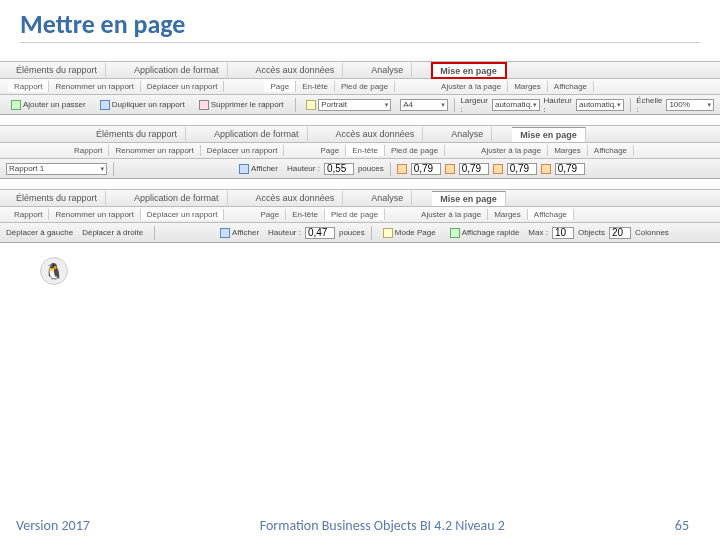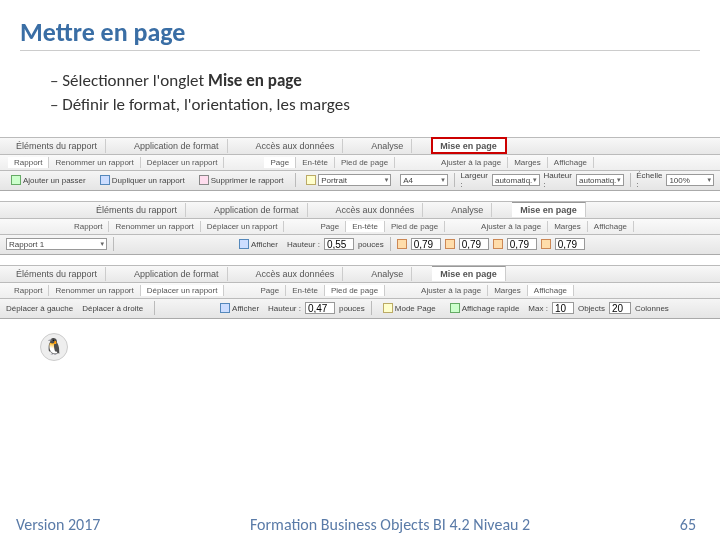--- a/index.html
+++ b/index.html
@@ -1,18 +1,18 @@
 <!DOCTYPE html>
 <html><head>
 <meta charset="utf-8">
 <style>
   * { box-sizing: border-box; margin: 0; padding: 0; }
   body { width: 720px; height: 540px; font-family: Calibri, Arial, sans-serif; background: #fff; color: #333; position: relative; overflow: hidden; }
   
-  .slide { padding: 8px 20px 0 20px; margin-top: 8px; }
+  .slide { padding: 8px 20px 0 20px; }
   .title { font-size: 26px; font-weight: bold; color: #3a6ea5; margin-bottom: 18px; border-bottom: 1px solid #ccc; padding-bottom: 2px; }
   
   .bullets { margin-left: 30px; margin-bottom: 20px; }
   .bullet { font-size: 17px; color: #333; line-height: 1.4; }
   .bullet::before { content: "– "; }
   .bold { font-weight: bold; }
   
   .screenshot { width: 720px; margin-left: -20px; margin-bottom: 10px; font-size: 9px; font-family: Tahoma, Arial, sans-serif; }
   
   .tab-row { display: flex; background: linear-gradient(#f8f8f8, #e8e8e8); border-top: 1px solid #bbb; border-bottom: 1px solid #bbb; height: 18px; align-items: center; padding-left: 8px; gap: 20px; }
@@ -33,34 +33,30 @@
   .mini-icon.yellow { background: #ffc; border-color: #ba6; }
   .mini-icon.green { background: #cfc; border-color: #6a6; }
   .mini-icon.orange { background: #fda; border-color: #c85; }
   .drop { width: 73px; height: 12px; font-size: 8px; border: 1px solid #999; background: #fff; display: inline-flex; align-items: center; padding: 0 2px; justify-content: space-between; }
   .drop::after { content: "▾"; font-size: 7px; color: #666; }
   
   .note-row { display: flex; align-items: center; gap: 8px; margin: 14px 0 0 20px; }
   .note-icon { width: 28px; height: 28px; background: #eee; border-radius: 50%; display: flex; align-items: center; justify-content: center; font-size: 16px; border: 1px solid #ccc; }
   .note-text { font-size: 12px; font-style: italic; font-weight: bold; color: #333; }
   
-  .footer { position: absolute; bottom: 6px; left: 0; right: 8px; display: flex; justify-content: space-between; align-items: flex-start; padding: 0 16px; font-size: 16px; color: #5a7ba8; }
+  .footer { position: absolute; bottom: 6px; left: 0; right: 15px; display: flex; justify-content: space-between; align-items: flex-start; padding: 0 16px; font-size: 14px; color: #5a7ba8; }
   .footer-center { font-weight: normal; }
   .footer-right { color: #5a7ba8; }
 </style>
 </head>
 <body>
 
 <div class="slide">
   <div class="title">Mettre en page</div>
 
-  <div class="bullets">
-    <div class="bullet"><span>Sélectionner l'onglet </span><span class="bold">Mise en page</span></div>
-    <div class="bullet">Définir le format, l'orientation, les marges</div>
-  </div>
 
   <div class="screenshot">
     <div class="tab-row">
       <span class="tab">Éléments du rapport</span>
       <span class="tab">Application de format</span>
       <span class="tab">Accès aux données</span>
       <span class="tab">Analyse</span>
       <span class="tab active highlighted">Mise en page</span>
     </div>
     <div class="sub-row">

